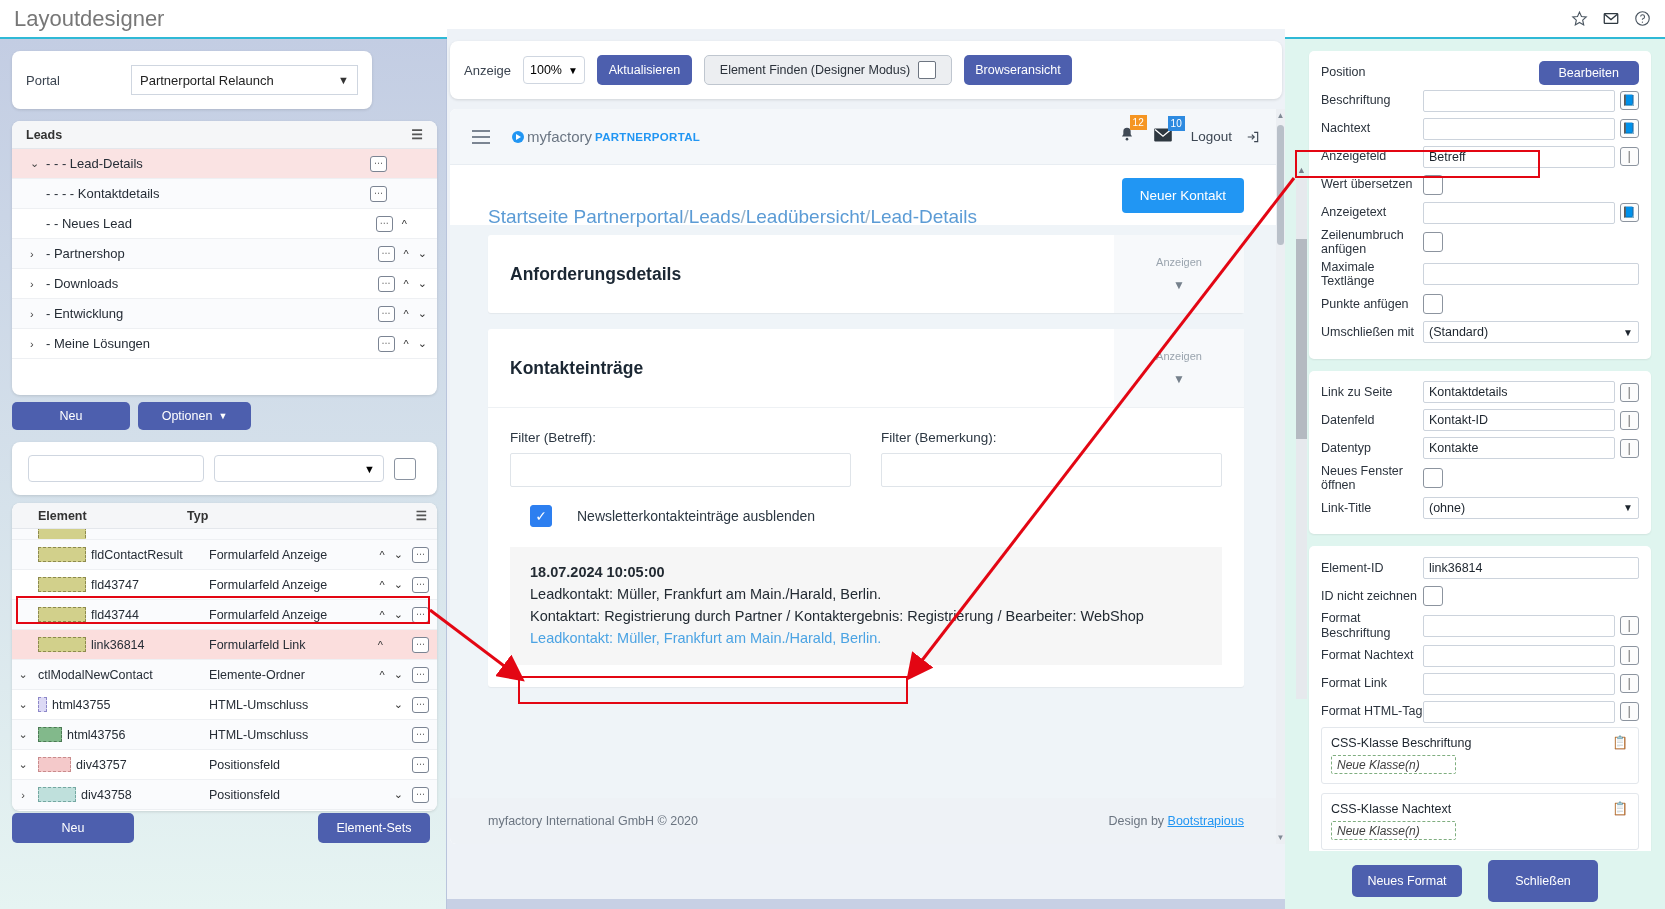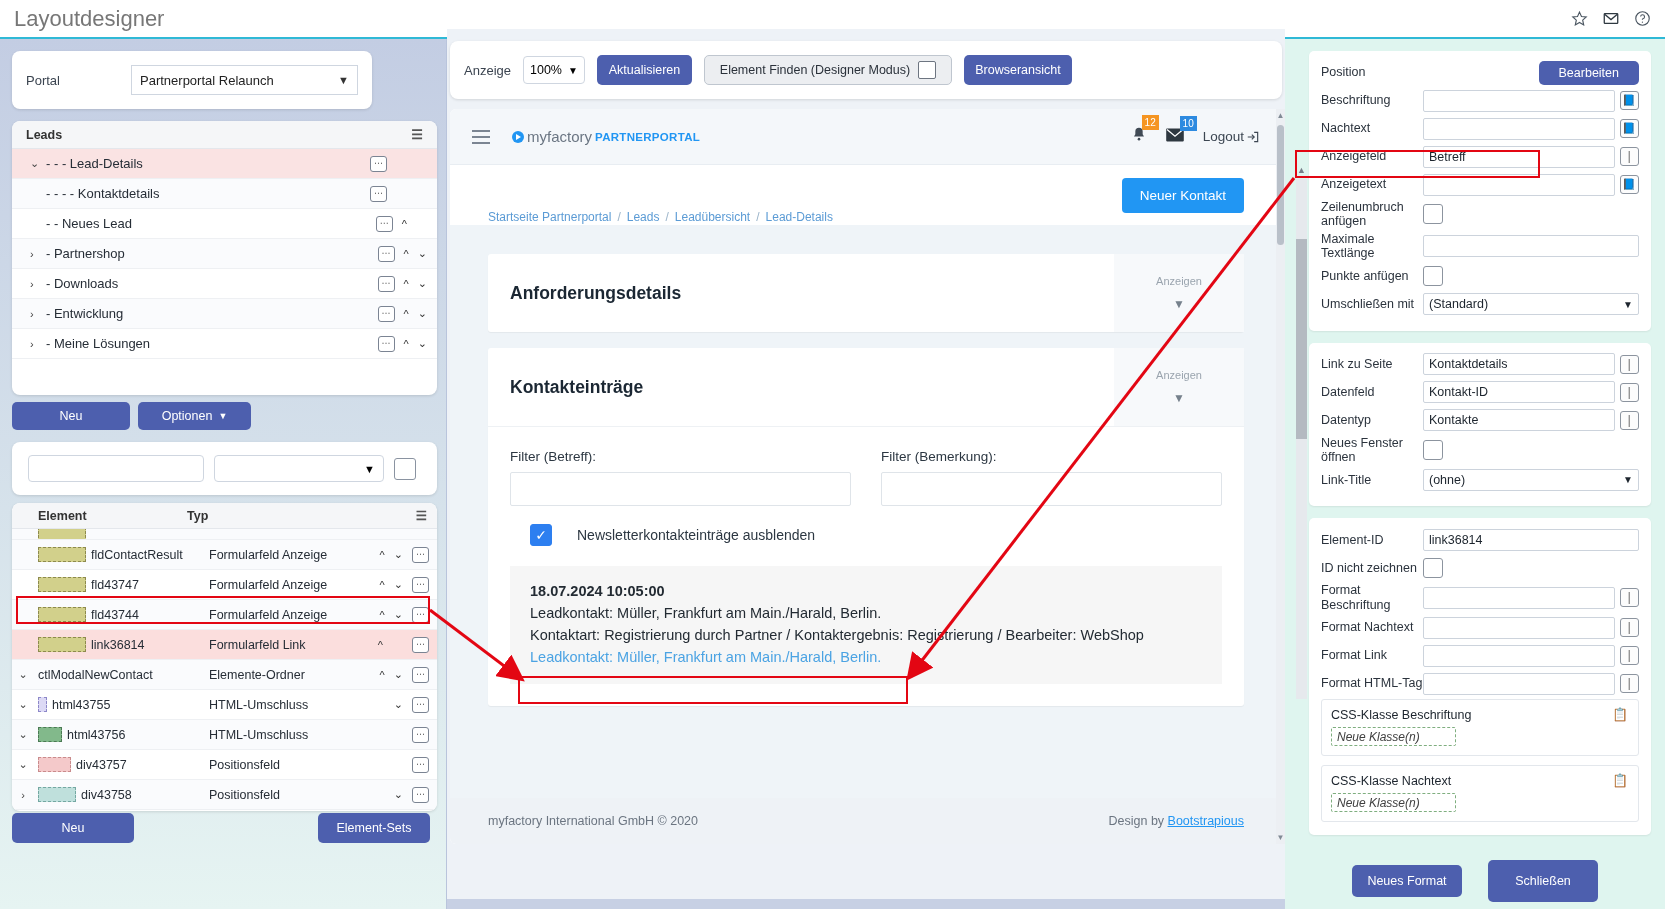--- a/index.html
+++ b/index.html
@@ -193,32 +193,32 @@
   .brand .b1{font-size:15px;color:#6b7683;}
   .brand .b2{font-size:11.5px;color:#2196f3;font-weight:bold;letter-spacing:.3px;}
   .pv-right{margin-left:auto;display:flex;align-items:center;gap:18px;}
   .badge-wrap{position:relative;color:#404a55;}
   .badge{
     position:absolute;right:-12px;top:-11px;min-width:17px;height:15px;padding:0 3px;
     font-size:10px;color:#fff;display:flex;align-items:center;justify-content:center;
   }
   .badge.orange{background:#f59522;}
   .badge.blue{background:#2d8ae0;}
-  .logout{font-size:13.5px;color:#3c4652;display:flex;align-items:center;gap:2px;}
+  .logout{font-size:13.5px;color:#3c4652;display:flex;align-items:center;gap:14px;}
 
   .pv-crumbbar{
     height:60px;display:flex;align-items:center;padding:0 38px;background:#fff;
   }
-  .crumbs{font-size:12px;color:#5b9bd5;display:flex;align-items:center;gap:6px;margin-top:44px;}
+  .crumbs{font-size:19px;color:#5b9bd5;display:flex;align-items:center;margin-top:44px;}
   .crumbs .sep{color:#9bb4c9;}
   .btn-newcontact{
     margin-left:auto;background:#2196f3;color:#fff;border-radius:4px;
     padding:0 18px;height:35px;display:flex;align-items:center;font-size:13.5px;
   }
-  .pv-body{background:#eff4f8;padding:29px 38px 0 38px;height:612px;}
+  .pv-body{background:#eff4f8;padding:10px 38px 0 38px;height:612px;}
   .panel{background:#fff;border-radius:3px;margin-bottom:16px;position:relative;box-shadow:0 1px 1px rgba(0,0,0,.05);}
   .panel-head{height:78px;display:flex;align-items:center;padding:0 22px;}
   .panel-head h3{font-size:17.5px;color:#1b2733;font-weight:bold;}
   .anzeigen{
     position:absolute;right:0;top:0;width:130px;height:78px;background:#f7f9fb;
     display:flex;flex-direction:column;align-items:center;justify-content:center;gap:10px;
     font-size:11px;color:#9aa4ae;
   }
   .anzeigen .chev{font-size:12px;color:#76818c;}
   .panel-body{border-top:1px solid #eef1f4;padding:22px;}
@@ -709,20 +709,24 @@
           <span class="plab">Nachtext</span>
           <span class="pinput"></span>
           <span class="micro-btn book">📘</span>
         </div>
         <div class="prow">
           <span class="plab">Anzeigefeld</span>
           <span class="pinput">Betreff</span>
           <span class="micro-btn">│</span>
         </div>
         <div class="prow">
+          <span class="plab">Wert übersetzen</span>
+          <span class="pchk"></span>
+        </div>
+        <div class="prow">
           <span class="plab">Anzeigetext</span>
           <span class="pinput"></span>
           <span class="micro-btn book">📘</span>
         </div>
         <div class="prow">
           <span class="plab">Zeilenumbruch anfügen</span>
           <span class="pchk"></span>
         </div>
         <div class="prow">
           <span class="plab">Maximale Textlänge</span>

